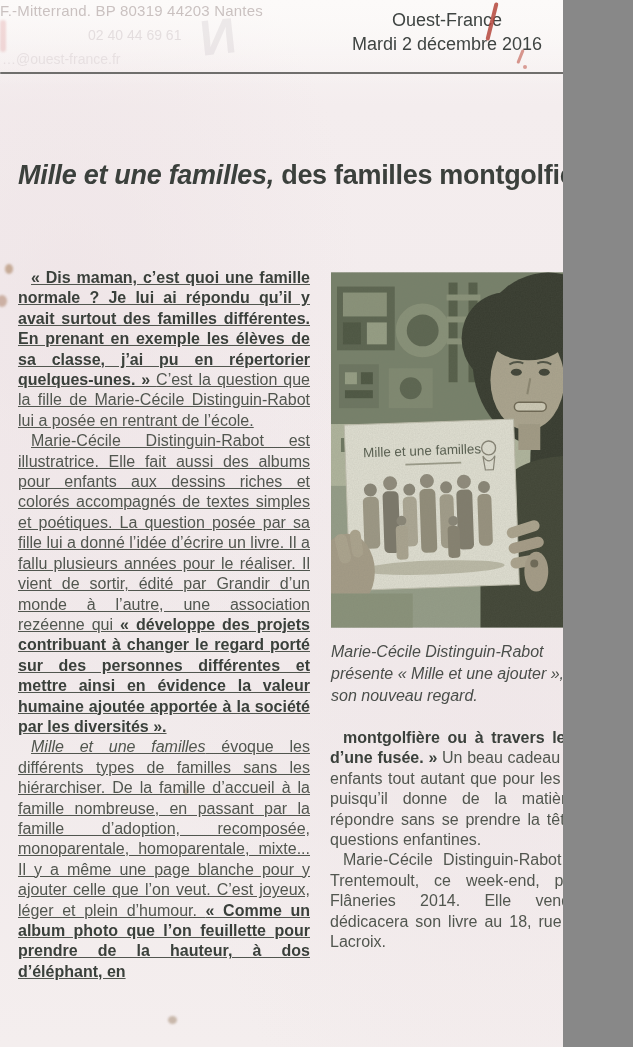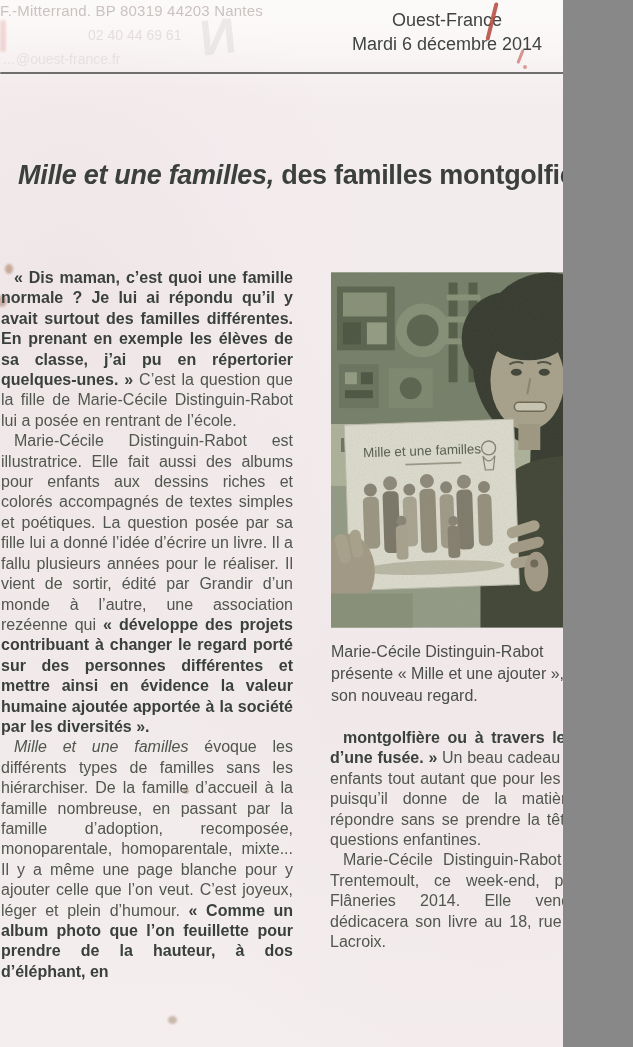--- a/index.html
+++ b/index.html
@@ -39,46 +39,46 @@
   .sp6{left:0px;top:20px;width:6px;height:32px;background:rgba(215,125,125,.25);filter:blur(1px);border-radius:3px;}
   
   .headline{position:absolute;left:18px;top:160px;font-size:27px;font-weight:700;
     color:#3b403c;white-space:nowrap;letter-spacing:-.3px;}
   .headline .seg-italic{font-style:italic;}
   .lede{position:absolute;left:18px;top:199px;width:604px;font-size:20px;line-height:27px;color:#474b48;}
   .lede .seg-italic{font-style:italic;}
   
   .col{position:absolute;width:292px;font-size:16px;line-height:20.4px;
     text-align:justify;color:#51564f;}
-  .col1{left:1px;top:268px;}
+  .col1{left:18px;top:268px;text-decoration:underline;}
   .col2-text{left:330px;top:728px;}
   .para{margin:0;text-indent:13px;hyphens:auto;-webkit-hyphens:auto;overflow-wrap:break-word;}
   .seg-bold{font-weight:700;color:#3a403b;}
   .seg-italic{font-style:italic;}
   .seg-regular{}
   
   .photo-wrap{position:absolute;left:331px;top:272px;width:291px;height:356px;
     box-shadow:0 0 0 1px rgba(120,125,110,.25) inset;}
   .caption{position:absolute;left:331px;top:641px;width:292px;font-size:16px;
-    line-height:22px;color:#4a4e4a;}
+    line-height:22px;font-style:italic;color:#4a4e4a;}
 </style>
 </head>
 <body>
 
 <div class="page">
 
   <div class="top-band"></div>
 
   <div class="addr">F.-Mitterrand. BP 80319 44203 Nantes</div>
   <div class="faint-phone">02 40 44 69 61</div>
   <div class="faint-email">…@ouest-france.fr</div>
   <div class="watermark-n">N</div>
   <div class="mast-right">
     <div>Ouest-France</div>
-    <div>Mardi 6 décembre 2014</div>
+    <div>Mardi 2 décembre 2016</div>
   </div>
   <div class="red-slash"></div>
   <div class="red-mark2"></div>
   <div class="red-dot"></div>
   <div class="rule"></div>
 
   <div class="speck sp1"></div>
   <div class="speck sp2"></div>
   <div class="speck sp3"></div>
   <div class="speck sp4"></div>

